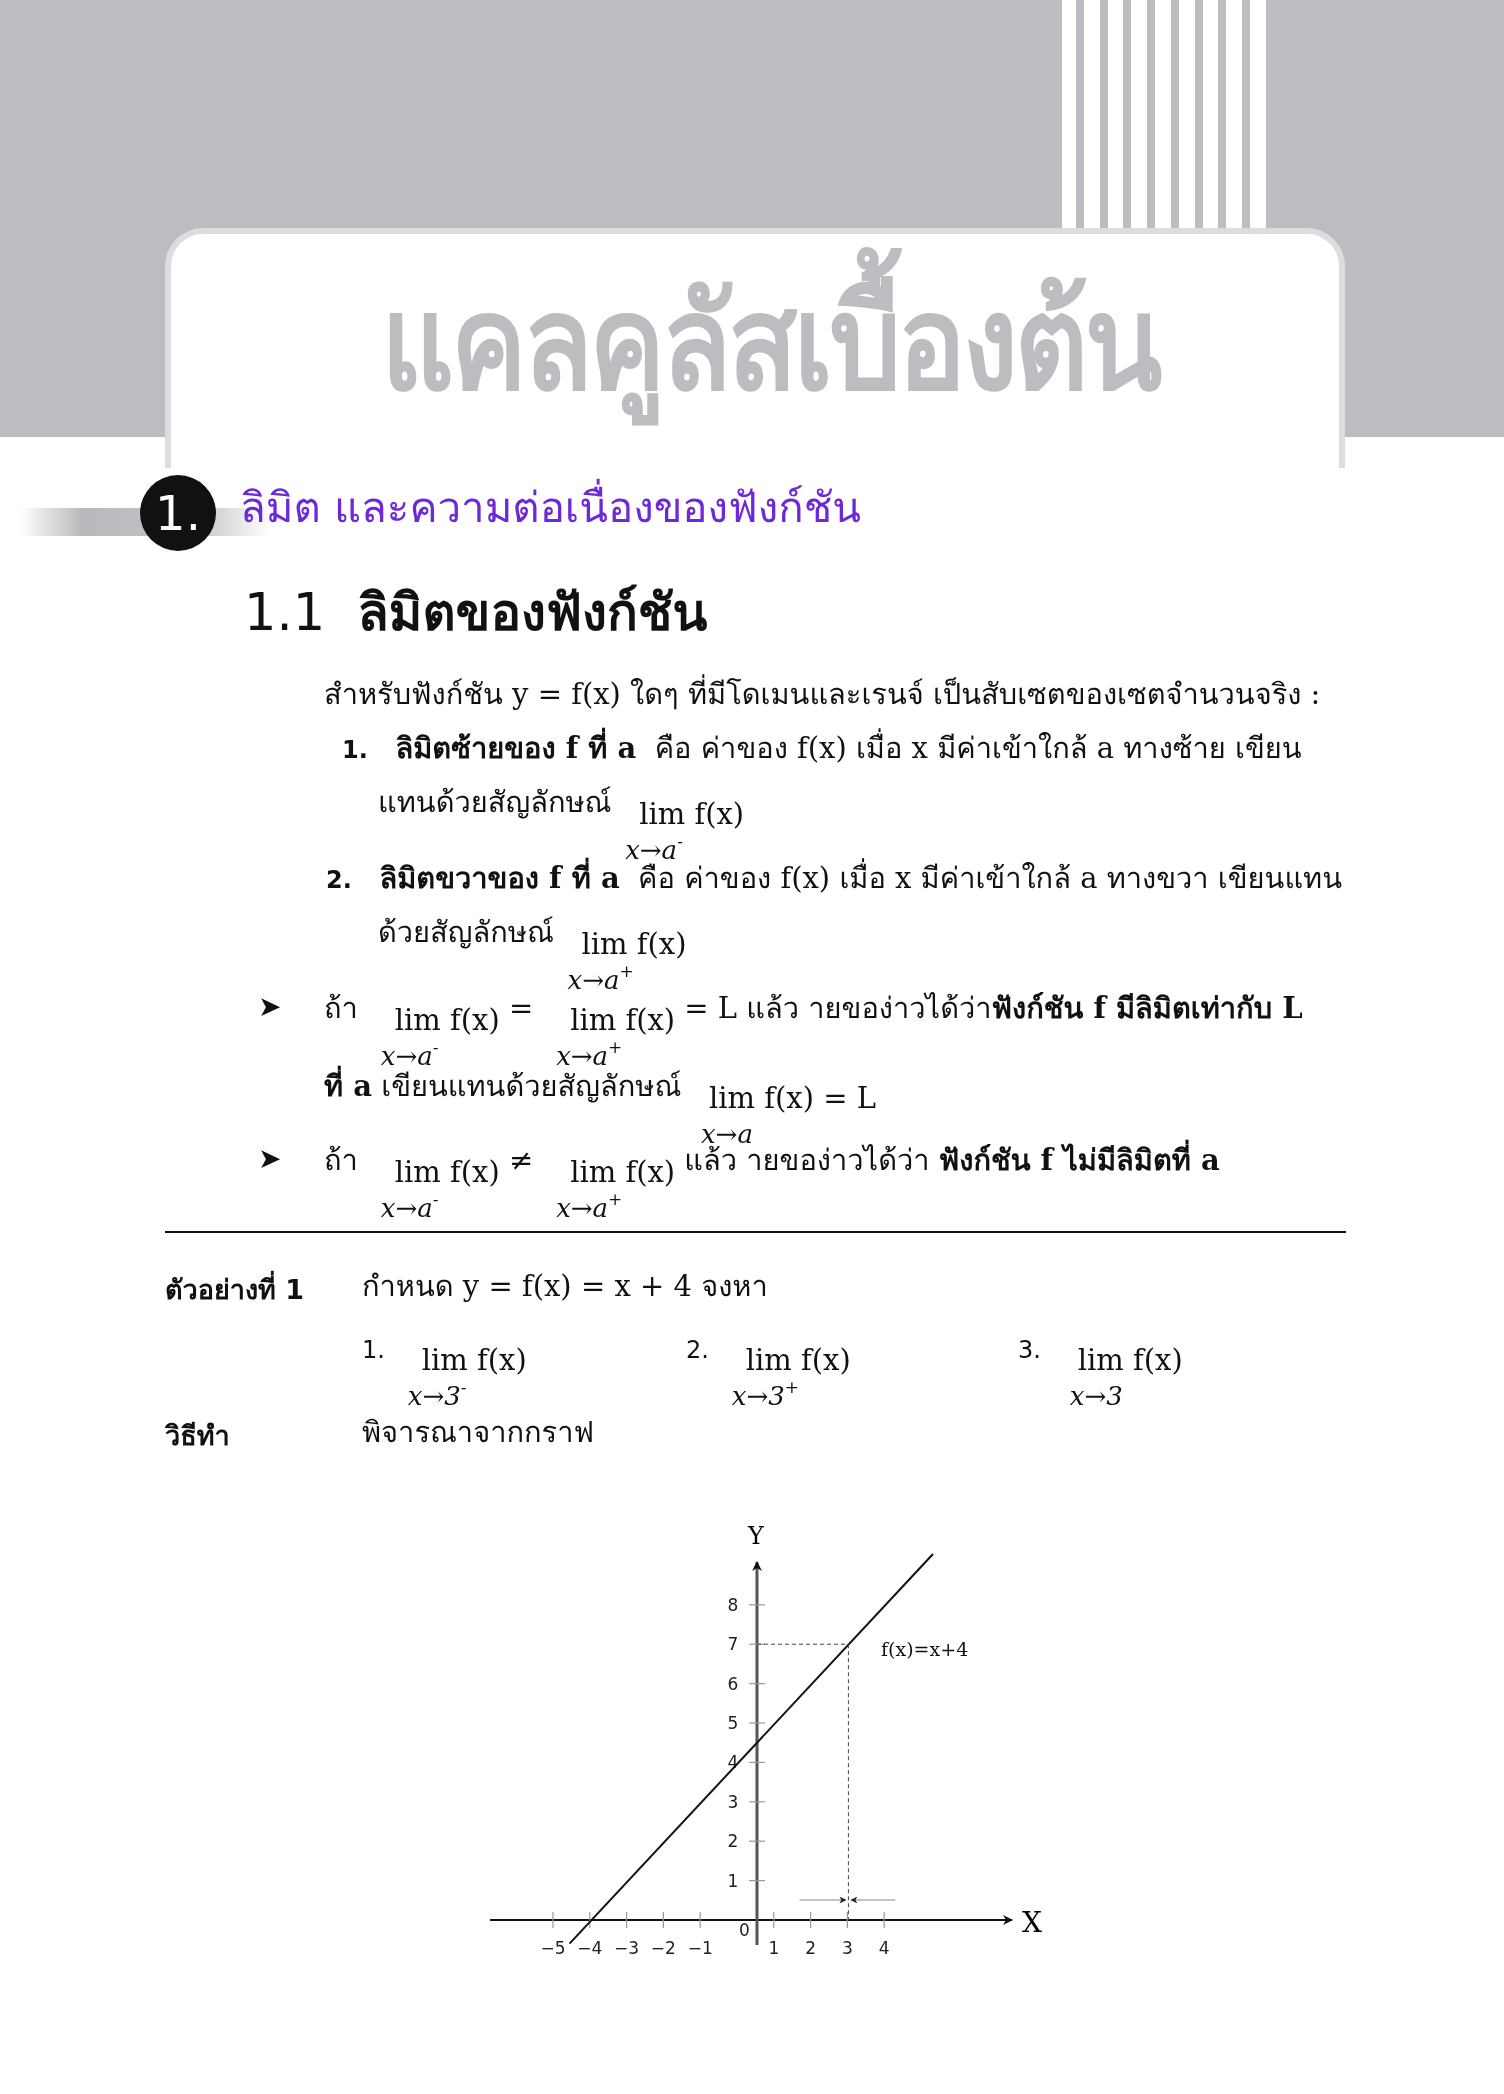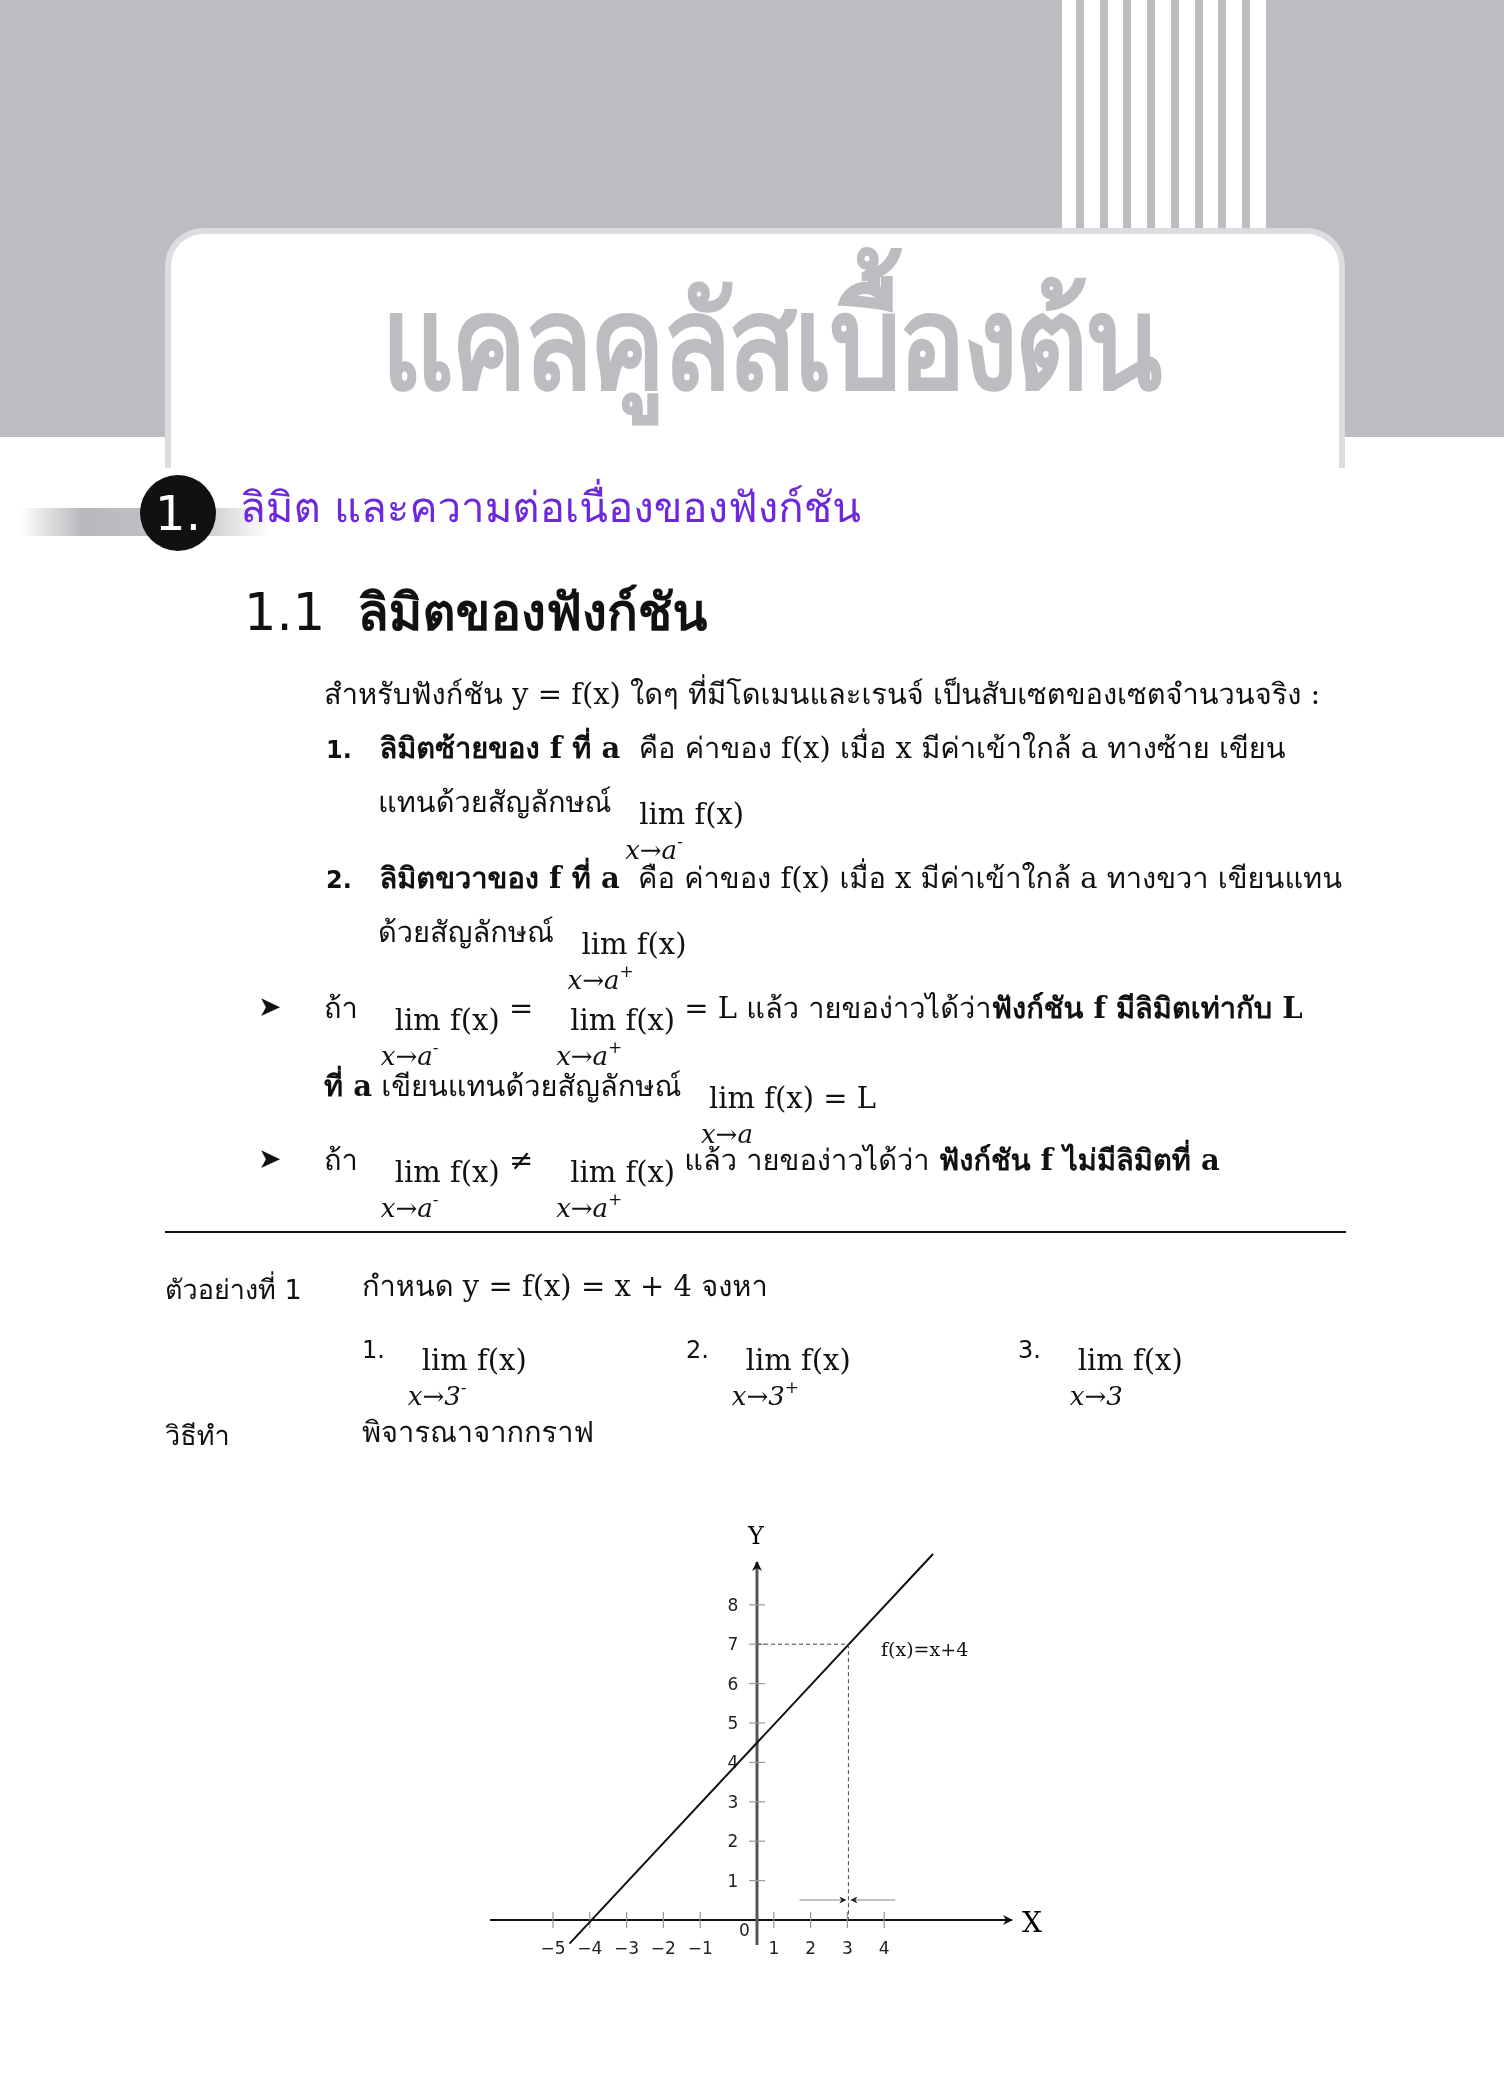--- a/index.html
+++ b/index.html
@@ -20,21 +20,21 @@
   
   .txt{font-size:29px;line-height:40px;white-space:nowrap;}
   .b{font-weight:bold;}
   .num{font-family:"DejaVu Sans",sans-serif;font-size:24px;font-weight:bold;}
   .lim{display:inline-block;position:relative;text-align:center;vertical-align:top;margin-top:12px;}
   .lim .top{display:block;}
   .lim .sub{position:absolute;left:-14px;top:36px;font-size:26px;white-space:nowrap;font-style:italic;}
   .sup{font-size:17px;position:relative;top:-12px;}
   .bullet{font-family:"DejaVu Sans",sans-serif;font-size:28px;}
   .rule{left:165px;top:1231px;width:1181px;height:2px;background:#111;}
-  .ex-label{font-family:"DejaVu Sans",sans-serif;font-weight:normal;font-size:27px;}
+  .ex-label{font-family:"DejaVu Sans",sans-serif;font-weight:bold;font-size:27px;}
   .ex-num{font-family:"DejaVu Sans",sans-serif;font-size:24px;}
   svg text{font-family:"DejaVu Sans",sans-serif;}
 </style>
 </head>
 <body>
 
 <div class="abs hdr-bg"></div>
 <div class="abs stripes">
   <div class="stripe-w" style="width:14px"></div>
     <div class="stripe-g" style="width:8px"></div>
@@ -61,21 +61,21 @@
 <div class="abs sec-circle">1.</div>
 <div class="abs sec-title">ลิมิต และความต่อเนื่องของฟังก์ชัน</div>
 
 <div class="abs sub-title">
   <span>1.1</span>&nbsp;
   <span style="font-weight:bold">ลิมิตของฟังก์ชัน</span>
 </div>
 
 <div class="abs txt" style="left:324px;top:674px;">สำหรับฟังก์ชัน y = f(x) ใดๆ ที่มีโดเมนและเรนจ์ เป็นสับเซตของเซตจำนวนจริง :</div>
 
-<div class="abs txt" style="left:326px;top:728px;">
+<div class="abs txt" style="left:342px;top:728px;">
   <span class="num">1.</span>&nbsp;&nbsp;
   <span class="b">ลิมิตซ้ายของ f ที่ a</span>&nbsp;
   <span>คือ ค่าของ f(x) เมื่อ x มีค่าเข้าใกล้ a ทางซ้าย เขียน</span>
 </div>
 <div class="abs txt" style="left:378px;top:782px;">
   <span>แทนด้วยสัญลักษณ์</span>&nbsp;&nbsp;
   <span class="lim">
     <span class="top"><span>lim</span>&nbsp;<span>f(x)</span></span>
     <span class="sub"><span>x→a</span><span class="sup">-</span></span>
   </span>

